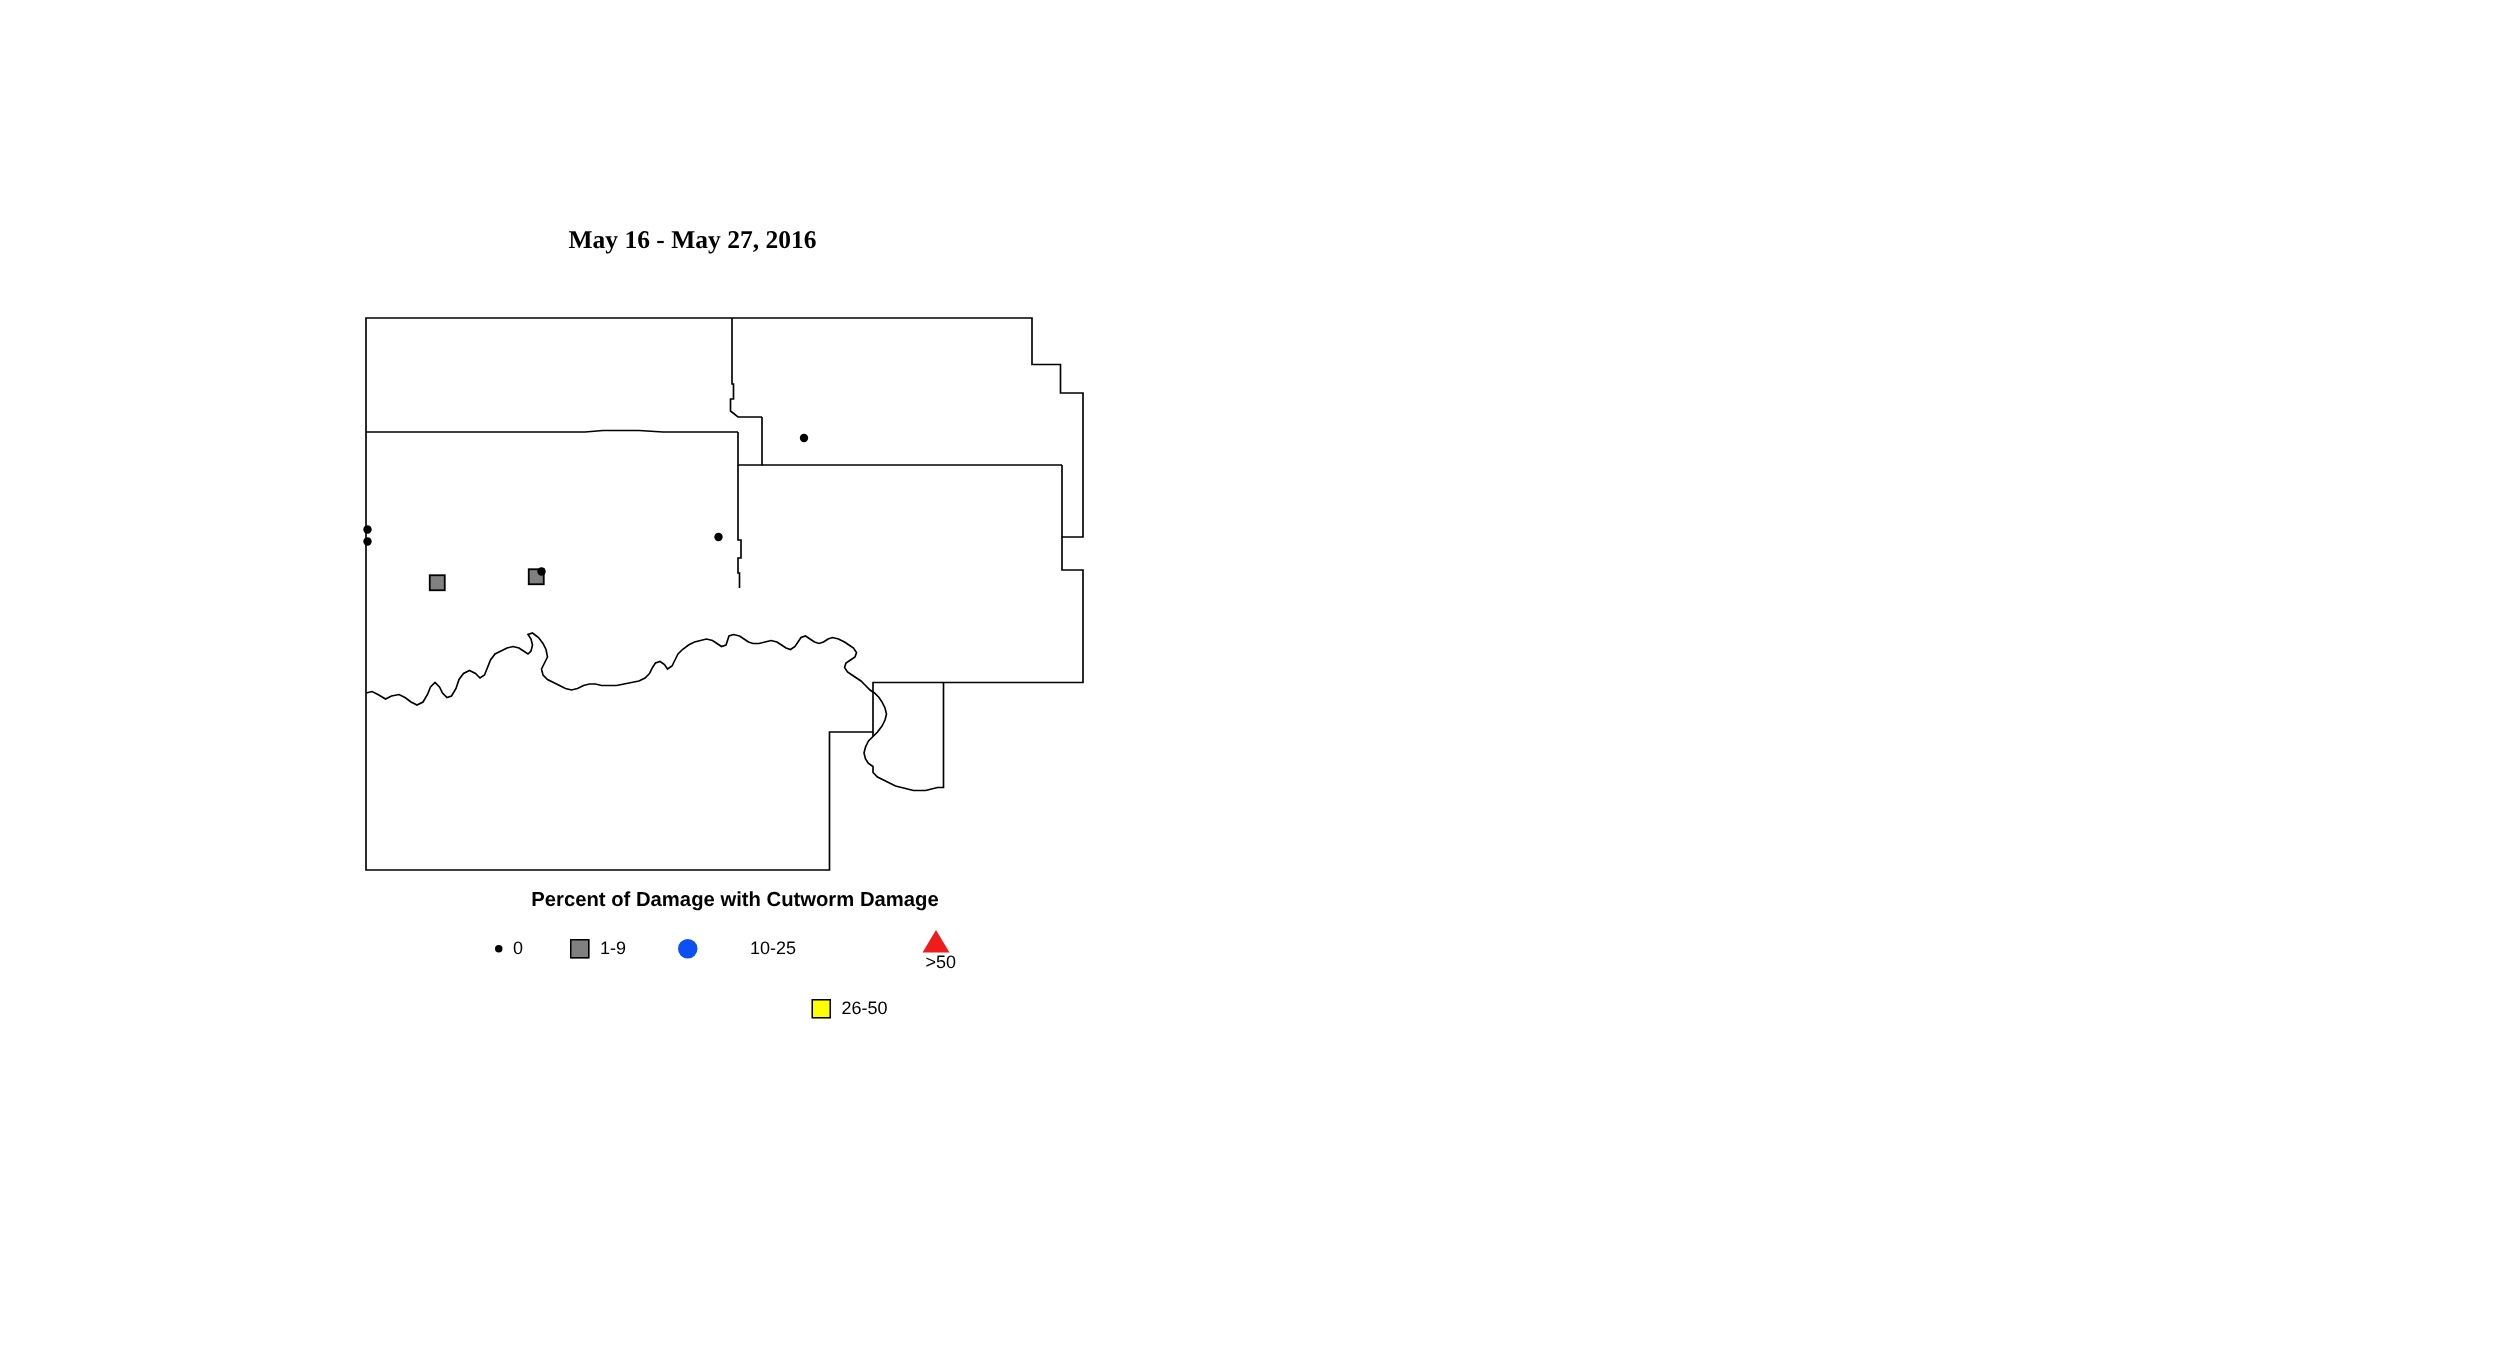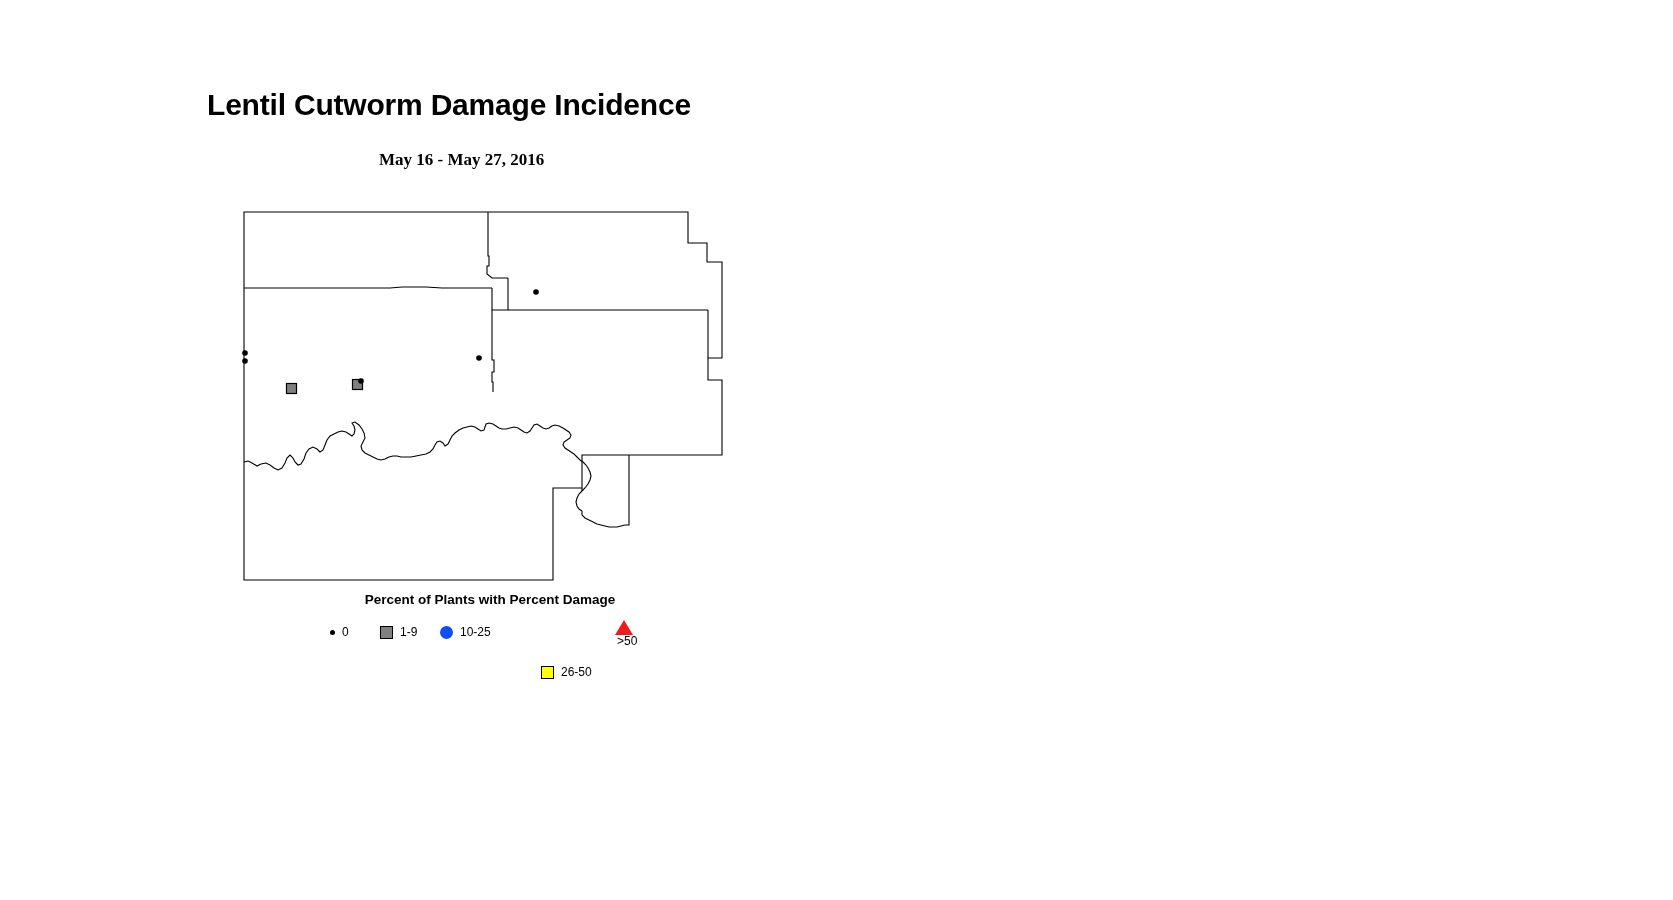--- a/index.html
+++ b/index.html
@@ -125,21 +125,20 @@
     height: 0;
     border-left: 9px solid transparent;
     border-right: 9px solid transparent;
   }
 </style>
 </head>
 <body>
 
 <div id="page">
 
-  <div id="map-title">Lentil Cutworm Damage Incidence</div>
   <div id="map-subtitle">May 16 - May 27, 2016</div>
 
   <div id="map-figure">
     <svg id="map-svg" viewBox="0 0 520 400" xmlns="http://www.w3.org/2000/svg">
 
       <g fill="none" stroke="#000000" stroke-width="1.1" stroke-linejoin="miter" stroke-linecap="butt" shape-rendering="geometricPrecision">
 
         <path d="
           M 14,12
           L 258,12
@@ -377,34 +376,34 @@
         <circle cx="306" cy="92" r="2.8" fill="#000000"></circle>
         <circle cx="249" cy="158" r="2.8" fill="#000000"></circle>
         <circle cx="15" cy="153" r="2.8" fill="#000000"></circle>
         <circle cx="15" cy="161" r="2.8" fill="#000000"></circle>
         <circle cx="131" cy="181" r="2.8" fill="#000000"></circle>
       </g>
     </svg>
   </div>
 
   <div id="legend">
-    <div id="legend-title">Percent of Plants with Percent Damage</div>
+    <div id="legend-title">Percent of Damage with Cutworm Damage</div>
     <div id="legend-items">
 
       <div class="legend-item" style="left:100px;">
         <span class="legend-swatch sw-dot"></span>
         <span class="legend-label">0</span>
       </div>
 
       <div class="legend-item" style="left:150px;">
         <span class="legend-swatch sw-square" style="background:#808080;"></span>
         <span class="legend-label">1-9</span>
       </div>
 
-      <div class="legend-item" style="left:210px;">
+      <div class="legend-item" style="left:222px;gap:28px;">
         <span class="legend-swatch sw-circle" style="background:#0d4ff2;"></span>
         <span class="legend-label">10-25</span>
       </div>
 
       <div class="legend-item" style="left:311px;margin-top:40px;">
         <span class="legend-swatch sw-square" style="background:#ffff00;"></span>
         <span class="legend-label">26-50</span>
       </div>
 
       <div class="legend-item" style="left:380px;flex-direction:column;">

